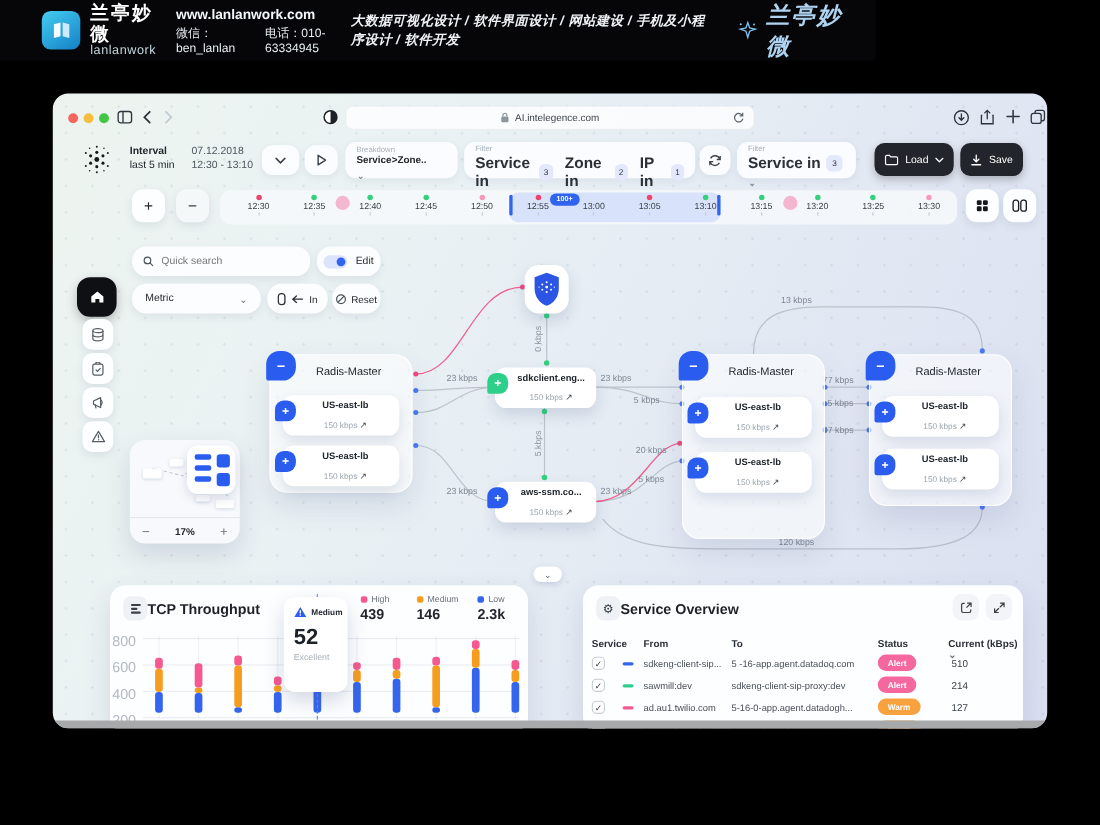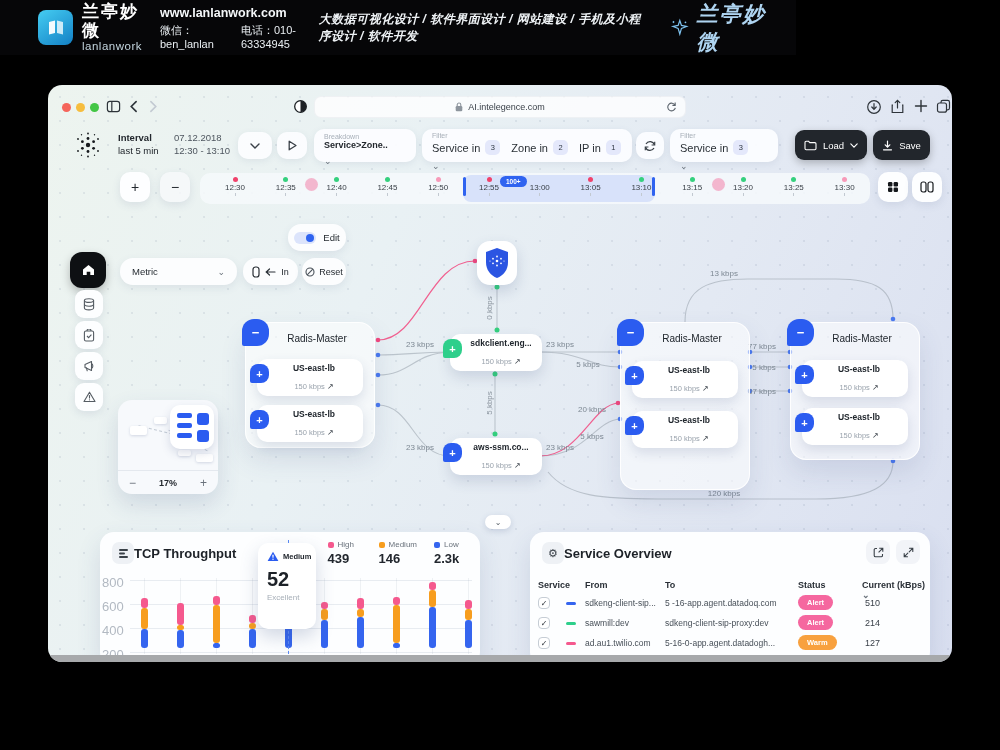--- a/index.html
+++ b/index.html
@@ -41,21 +41,21 @@
 
   
   .tb-text { position:absolute; font-size:9.5px; color:#22272d; line-height:1.35; }
   .chip { position:absolute; background:rgba(252,253,255,.93); border-radius:10px;
           box-shadow:0 2px 7px rgba(80,100,140,.10); }
   .btn-sm { display:flex; align-items:center; justify-content:center; color:#2a3036; }
   .chip-label { font-size:7px; color:#a7afb8; }
   .chip-value { font-size:9px; font-weight:700; color:#22272d; }
   .chev { color:#6a727b; font-size:9px; }
   .f-item { display:flex; align-items:center; gap:5px; }
-  .f-name { font-size:11px; font-weight:400; color:#2a3036; }
+  .f-name { font-size:14px; font-weight:700; color:#2a3036; }
   .f-count { width:15px; height:15px; border-radius:5px; background:#e4e8fb; color:#2b3340;
              font-size:7.5px; display:flex; align-items:center; justify-content:center; }
   .dark-btn { position:absolute; top:45px; height:30px; background:#22262c; border-radius:9px; color:#fff;
               display:flex; align-items:center; justify-content:center; gap:6px; font-size:9.5px; box-shadow:0 3px 8px rgba(0,0,0,.25); }
 
   
   .tl-btn { position:absolute; top:87px; width:30px; height:30px; border-radius:10px; background:#fdfeff;
             box-shadow:0 3px 8px rgba(70,90,130,.12); display:flex; align-items:center; justify-content:center;
             font-size:14px; color:#22272d; }
   .tl-strip { position:absolute; left:152px; top:88px; width:670px; height:31px; border-radius:10px;
@@ -448,20 +448,27 @@
           </g>
         </svg>
     </div>
     <div class="tl-btn" style="left:864px;">
       <svg width="14" height="12" viewBox="0 0 14 12">
           <rect x="1" y="1" width="5" height="10" rx="2" fill="none" stroke="#15181c" stroke-width="1.2"></rect>
           <rect x="8" y="1" width="5" height="10" rx="2" fill="none" stroke="#15181c" stroke-width="1.2"></rect>
         </svg>
     </div>
 
+    <div class="pill" style="left:72px;top:139px;width:162px;height:27px;padding:0 10px;gap:7px;">
+      <svg width="11" height="11" viewBox="0 0 11 11">
+          <circle cx="4.6" cy="4.6" r="3.4" fill="none" stroke="#4a525a" stroke-width="1.2"></circle>
+          <line x1="7.2" y1="7.2" x2="10" y2="10" stroke="#4a525a" stroke-width="1.2" stroke-linecap="round"></line>
+        </svg>
+      <input style="border: none; background: transparent; outline: none; font-size: 9.5px; width: 100%; font-family: inherit; color: rgb(42, 48, 54);" placeholder="Quick search">
+    </div>
     <div class="pill" style="left:240px;top:139px;width:58px;height:27px;justify-content:center;gap:7px;">
       <span class="toggle"></span>
       <span>Edit</span>
     </div>
     <div class="pill" style="left:72px;top:173px;width:117px;height:27px;padding:0 12px;">
       <span>Metric</span>
       <span class="chev" style="margin-left:auto;">⌄</span>
     </div>
     <div class="pill" style="left:195px;top:173px;width:55px;height:27px;justify-content:center;gap:5px;">
       <svg width="8" height="12" viewBox="0 0 8 12">

